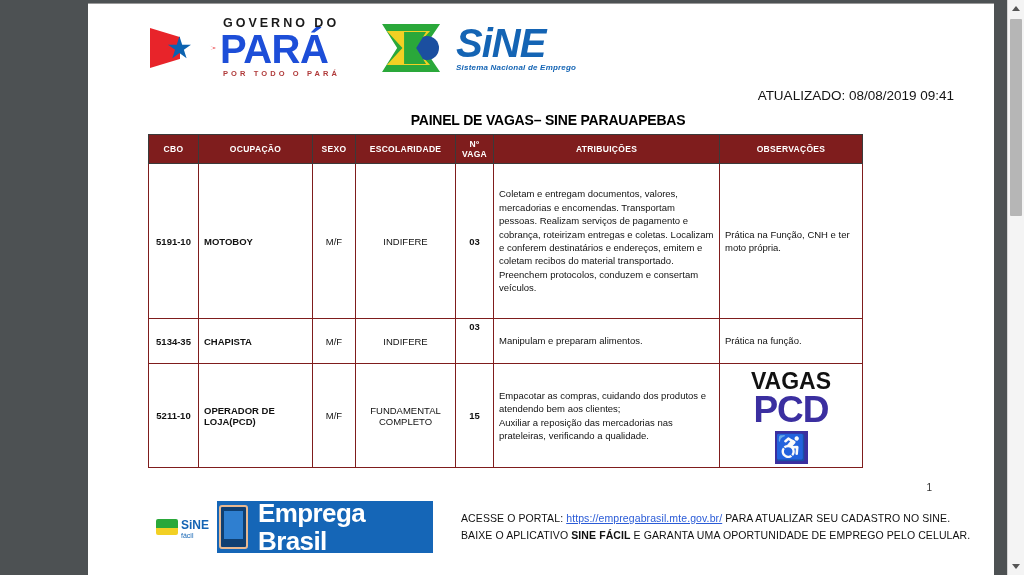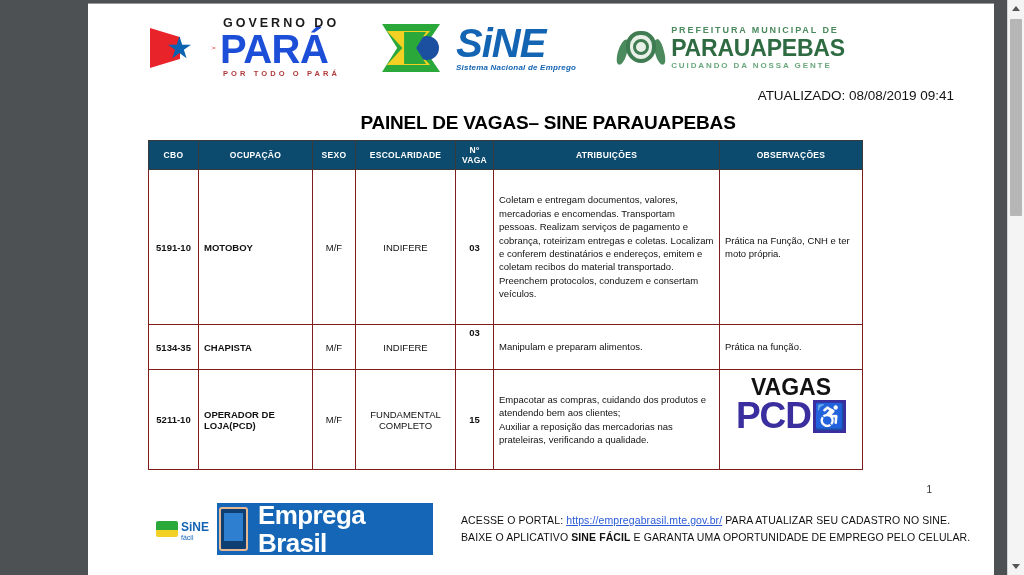--- a/index.html
+++ b/index.html
@@ -192,39 +192,39 @@
     text-align: right;
     padding-right: 40px;
     font-size: 13.5px;
     color: #141414;
     margin-top: -4px;
   }
 
   
   #doc-title {
     text-align: center;
-    font-size: 19px;
+    font-size: 14px;
     font-weight: bold;
     color: #000;
     letter-spacing: -0.2px;
     margin-top: 9px;
     margin-bottom: 6px;
     padding-right: 36px;
     padding-left: 50px;
   }
 
   
   #table-wrap { padding: 0 42px 0 60px; }
   table.vagas {
     width: 714px;
     border-collapse: collapse;
     table-layout: fixed;
   }
   table.vagas th {
-    background: #0c4a6e;
+    background: #7f1d1d;
     color: #ffffff;
     font-size: 8.5px;
     font-weight: bold;
     letter-spacing: 0.3px;
     text-align: center;
     border: 1px solid #3a3a3a;
     padding: 4px 2px;
     height: 26px;
     vertical-align: middle;
   }
@@ -253,21 +253,21 @@
   col.w-obs  { width: 143px; }
 
   
   .pcd-badge { text-align: center; padding-top: 2px; }
   .pcd-vagas {
     font-size: 23px; font-weight: bold; color: #111;
     letter-spacing: 0px; line-height: 24px;
   }
   .pcd-line {
     display: flex; align-items: center; justify-content: center;
-    gap: 2px; margin-top: -2px;
+    gap: 2px; margin-top: -2px; flex-direction: column;
   }
   .pcd-letters {
     font-size: 37px; font-weight: bold; color: #3b2fa0;
     letter-spacing: -1px; line-height: 38px;
   }
   .pcd-square {
     width: 33px; height: 33px; background: #3b2fa0;
     display: flex; align-items: center; justify-content: center;
     color: #fff; font-size: 25px; line-height: 25px;
   }
@@ -359,33 +359,20 @@
             <div class="y1"></div>
             <div class="b1"></div>
             <div class="b2"></div>
           </div>
           <div class="sine-words">
             <div class="sine-main">SiNE</div>
             <div class="sine-tag">Sistema Nacional de Emprego</div>
           </div>
         </div>
 
-        <div class="logo-pref">
-          <div class="pref-crest">
-            <div class="leafL"></div>
-            <div class="leafR"></div>
-            <div class="ring"></div>
-            <div class="inner"></div>
-          </div>
-          <div class="pref-words">
-            <div class="pref-top">PREFEITURA MUNICIPAL DE</div>
-            <div class="pref-big">PARAUAPEBAS</div>
-            <div class="pref-sub">CUIDANDO DA NOSSA GENTE</div>
-          </div>
-        </div>
       </div>
 
       <div id="updated">ATUALIZADO: 08/08/2019 09:41</div>
 
       <div id="doc-title">PAINEL DE VAGAS– SINE PARAUAPEBAS</div>
 
       <div id="table-wrap">
         <table class="vagas">
           <colgroup>
             <col class="w-cbo">

